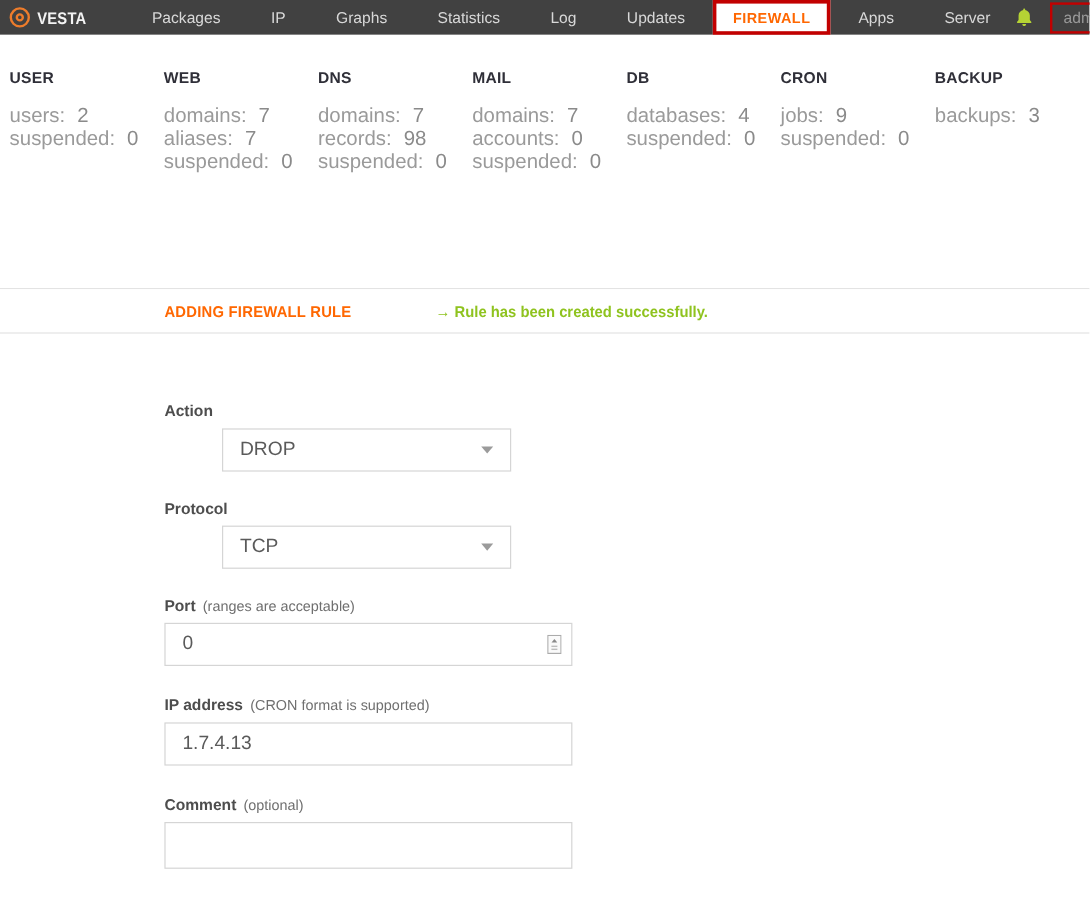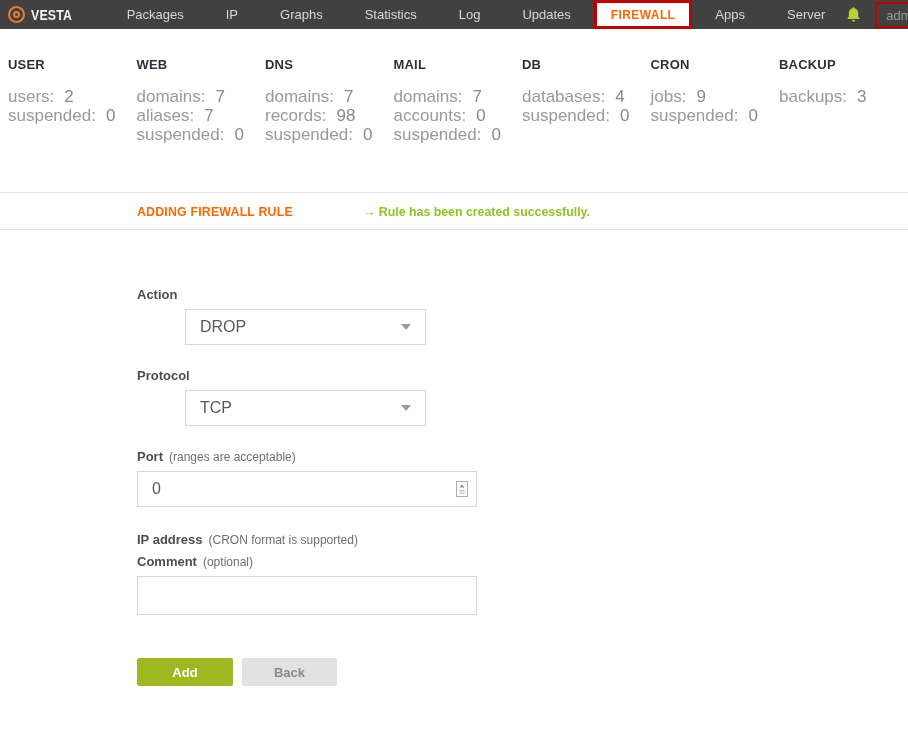--- a/index.html
+++ b/index.html
@@ -80,21 +80,21 @@
   .admin-box {
     border: 2px solid #c20000;
     padding: 2px 9px;
     margin-right: 10px;
     cursor: pointer;
   }
   .admin-box span { color: #999999; font-size: 13px; }
 
   
   .stats {
-    height: 164px;
+    height: 212px;
     background: #ffffff;
     border-bottom: 1px solid #e3e3e3;
     display: flex;
     padding: 28px 0 0 8px;
   }
   .stat-col { width: 128.5px; }
   .stat-title {
     font-size: 13px;
     font-weight: bold;
     color: #2f2f38;
@@ -318,20 +318,23 @@
         <path d="M6 3.5 L8.4 6.5 L3.6 6.5 Z" fill="#8a8a8a"></path>
         <rect x="3.5" y="9" width="5" height="1.2" fill="#bdbdbd"></rect>
         <rect x="3.5" y="11.5" width="5" height="1.2" fill="#bdbdbd"></rect>
       </svg>
     </span>
   </div>
 
   <div class="field-label">
     <span>IP address</span><span class="hint">(CRON format is supported)</span>
   </div>
+  <div class="text-wrap">
+    <input class="text-input" type="text" value="1.7.4.13" style="">
+  </div>
 
   <div class="field-label">
     <span>Comment</span><span class="hint">(optional)</span>
   </div>
   <textarea class="comment-area" style=""></textarea>
 
   <div class="btn-row">
     <button class="btn btn-add">Add</button>
     <button class="btn btn-back">Back</button>
   </div>

